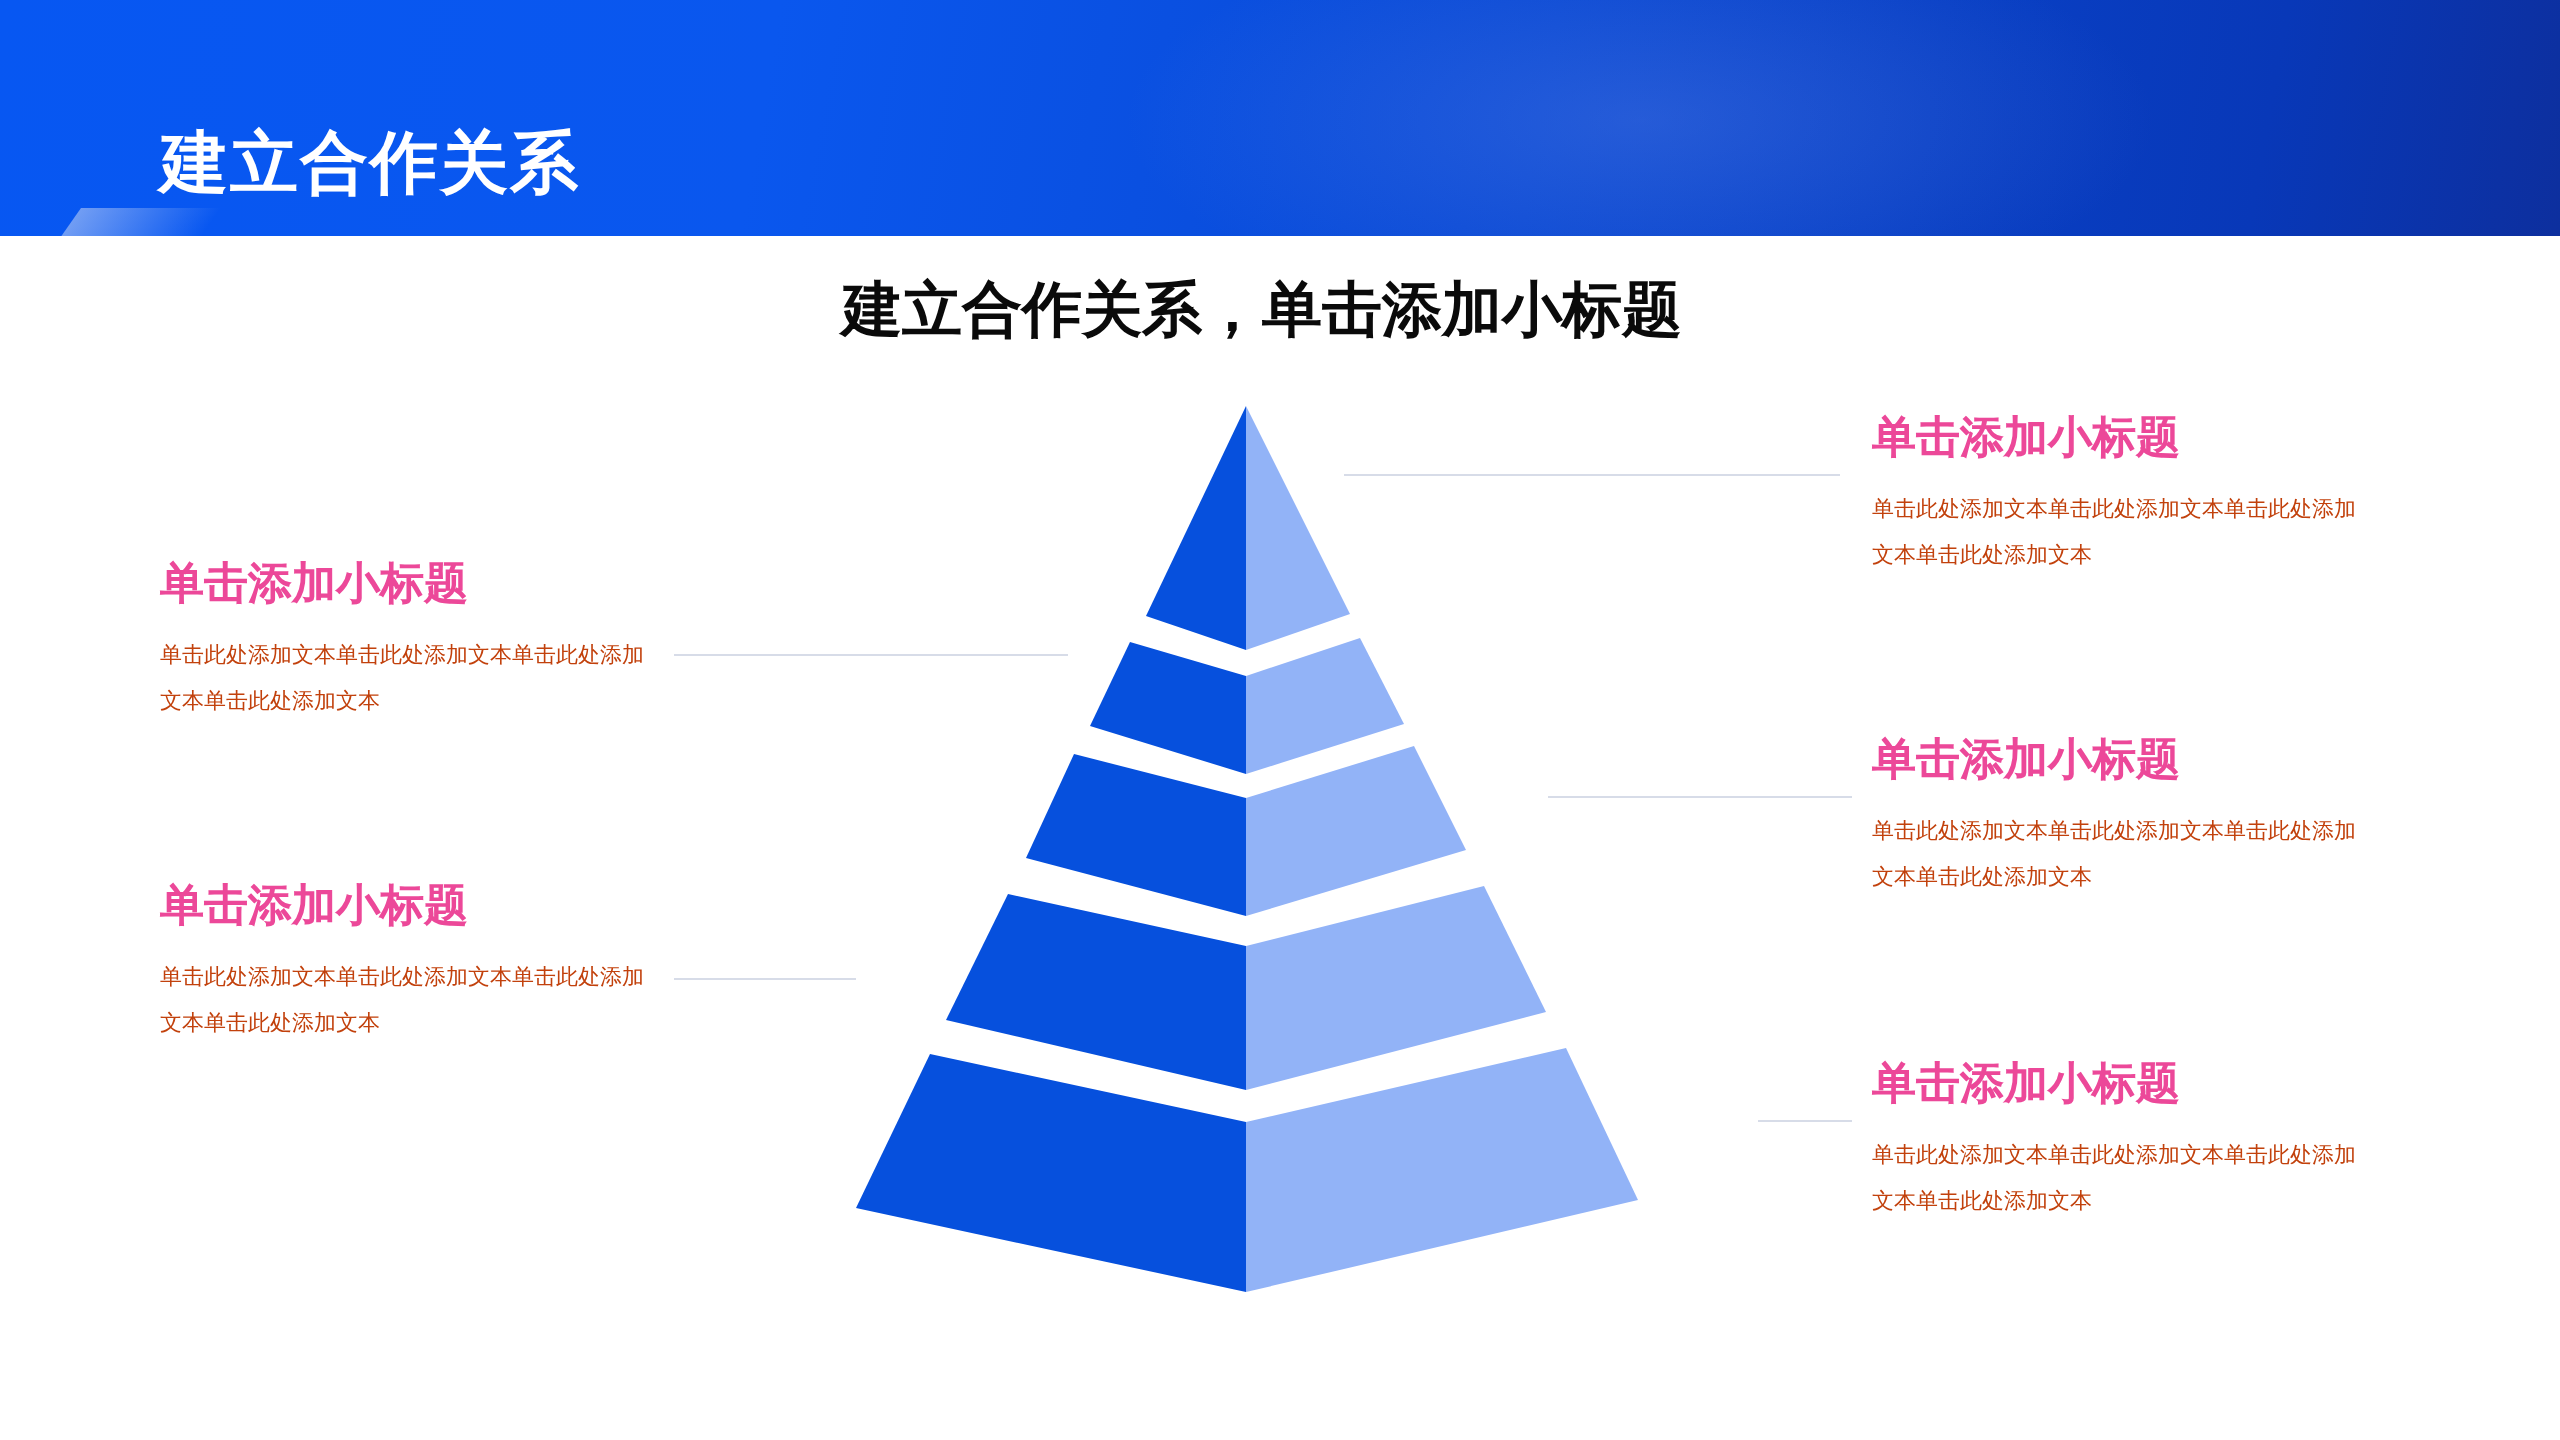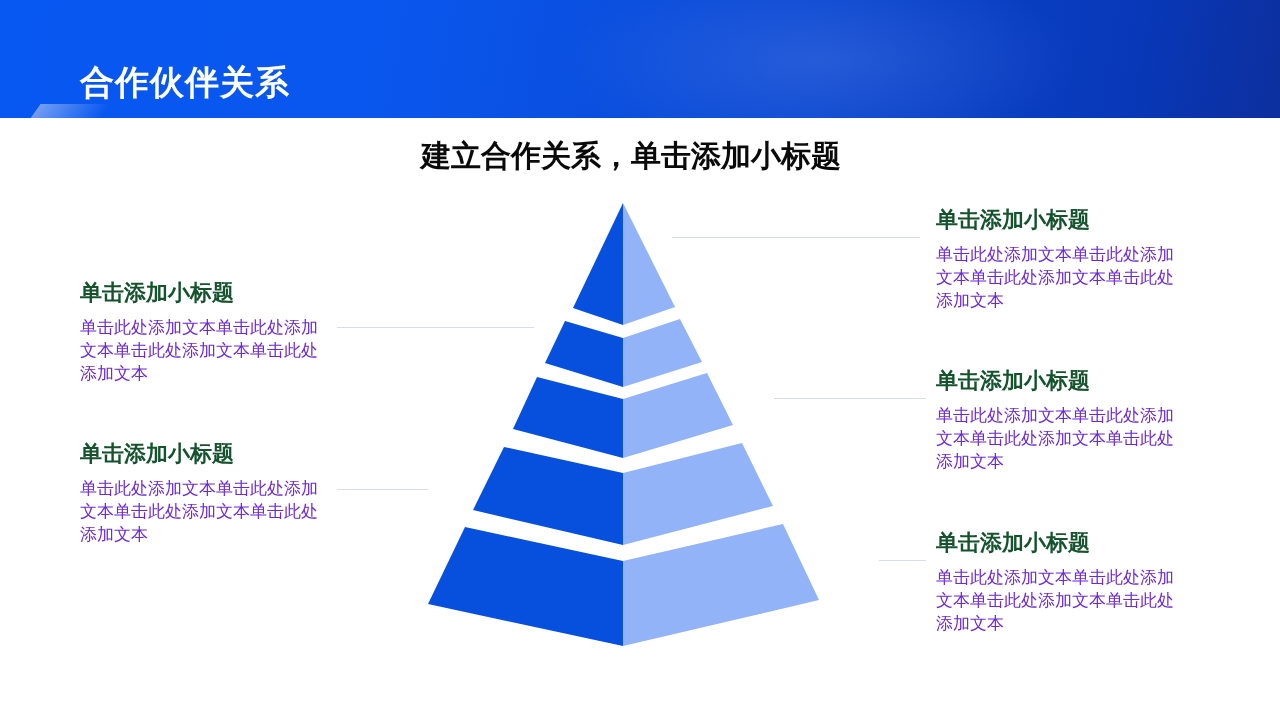--- a/index.html
+++ b/index.html
@@ -28,34 +28,34 @@
 
     .main-title {
       position: absolute; left: 0; top: 136px; width: 1262px; text-align: center;
       font-size: 30px; font-weight: bold; color: #0a0a0a; line-height: 40px;
     }
 
     .pyramid { position: absolute; left: 0; top: 0; width: 1280px; height: 720px; }
 
     .text-block { position: absolute; width: 250px; }
     .text-block .subtitle {
-      font-size: 22px; font-weight: bold; color: #14532d; line-height: 30px; white-space: nowrap;
+      font-size: 22px; font-weight: bold; color: #ec4899; line-height: 30px; white-space: nowrap;
     }
     .text-block .body {
-      margin-top: 8px; font-size: 17px; color: #6d28d9; line-height: 23px;
+      margin-top: 8px; font-size: 11px; color: #c2410c; line-height: 23px;
       width: 245px; word-break: break-all;
     }
 
     .connector { position: absolute; height: 1px; background: #d7dce8; }
   </style>
 </head>
 <body>
 
 <div class="header">
-  <div class="header-title">合作伙伴关系</div>
+  <div class="header-title">建立合作关系</div>
 </div>
 
 <div class="main-title">建立合作关系，单击添加小标题</div>
 
 <svg class="pyramid" viewBox="0 0 1280 720" xmlns="http://www.w3.org/2000/svg">
 
   <g>
     <polygon points="623,203 573,308 623,325" fill="#0650dd"></polygon>
     <polygon points="623,203 623,325 675,307" fill="#92b3f7"></polygon>
   </g>

